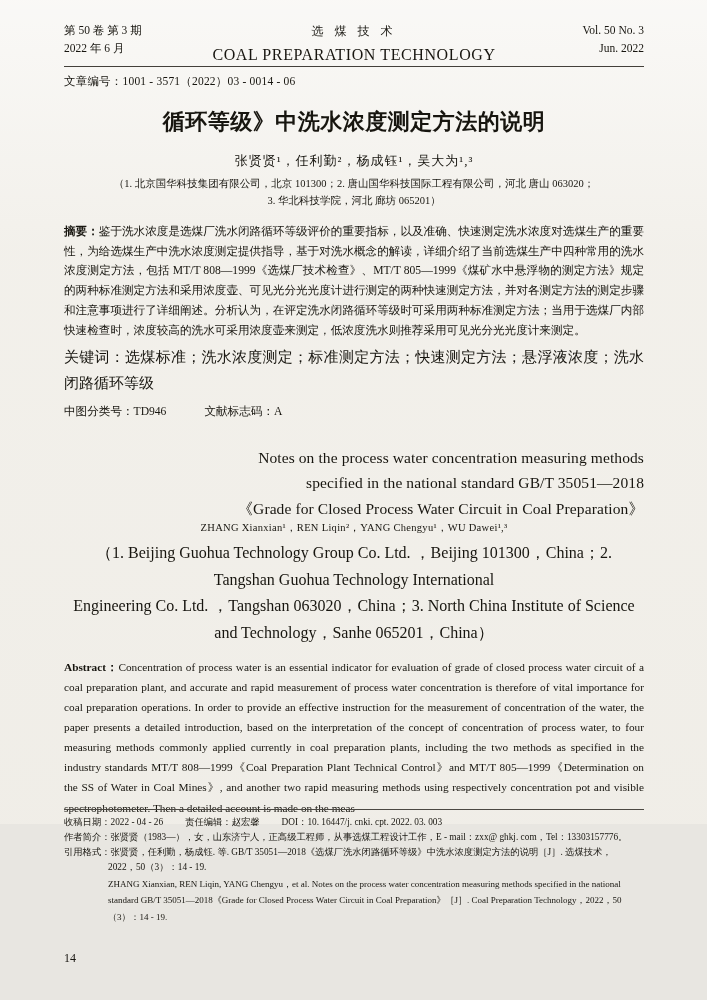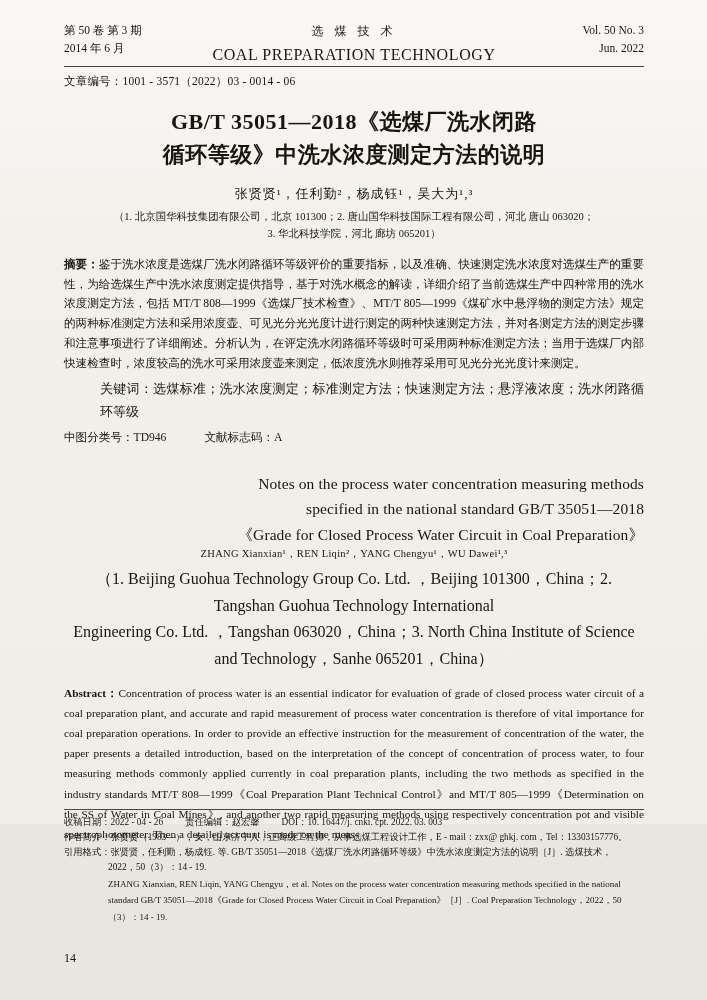--- a/index.html
+++ b/index.html
@@ -91,24 +91,23 @@
   .cn-abs {
     margin-top: 12px;
     font-size: 11.6px;
     line-height: 1.72;
     text-align: justify;
     text-justify: inter-ideograph;
   }
   .cn-abs .lbl { font-weight: bold; }
   .cn-kw {
     margin-top: 4px;
-    font-size: 13px;
+    font-size: 15px;
     line-height: 1.72;
     text-align: justify;
-    margin-left: 36px;
   }
   .cn-meta {
     margin-top: 5px;
     font-size: 11.6px;
     line-height: 1.8;
   }
   .cn-meta .gap { display: inline-block; width: 38px; }
   
   h2.en-title {
     text-align: right;
@@ -172,37 +171,36 @@
 </style>
 </head>
 <body>
 
 <div class="page">
   <div class="paper-inner">
 
     <div class="runhead">
       <div class="left">
         <div>第 50 卷 第 3 期</div>
-        <div>2014 年 6 月</div>
+        <div>2022 年 6 月</div>
       </div>
       <div class="center">
         <div class="rh-cn">选 煤 技 术</div>
         <div class="rh-en">COAL  PREPARATION  TECHNOLOGY</div>
       </div>
       <div class="right">
         <div>Vol. 50   No. 3</div>
         <div>Jun. 2022</div>
       </div>
     </div>
     <hr class="rule">
 
     <div class="article-no">文章编号：1001 - 3571（2022）03 - 0014 - 06</div>
 
     <h1 class="cn-title">
-      <span class="l1">GB/T 35051—2018《选煤厂洗水闭路</span>
       <span class="l2">循环等级》中洗水浓度测定方法的说明</span>
     </h1>
 
     <div class="authors-cn">张贤贤¹，任利勤²，杨成钰¹，吴大为¹,³</div>
     <div class="affil-cn">
       <div>（1. 北京国华科技集团有限公司，北京 101300；2. 唐山国华科技国际工程有限公司，河北 唐山 063020；</div>
       <div>3. 华北科技学院，河北 廊坊 065201）</div>
     </div>
 
     <div class="cn-abs">

